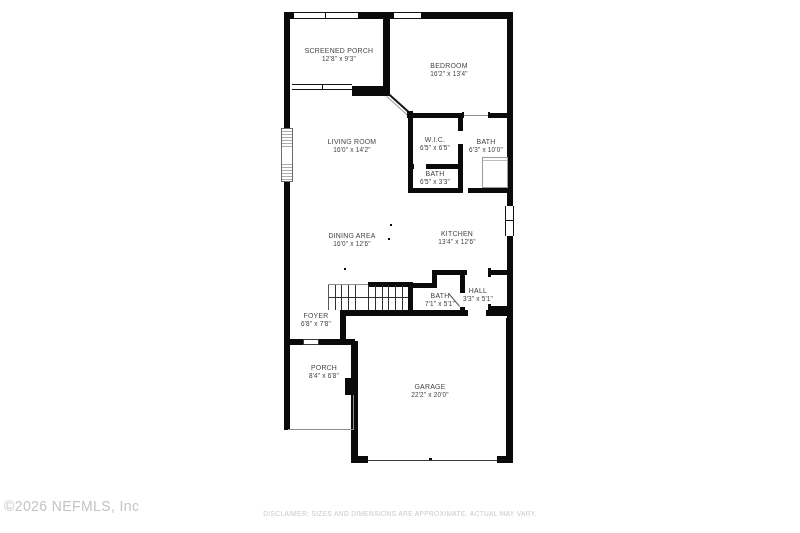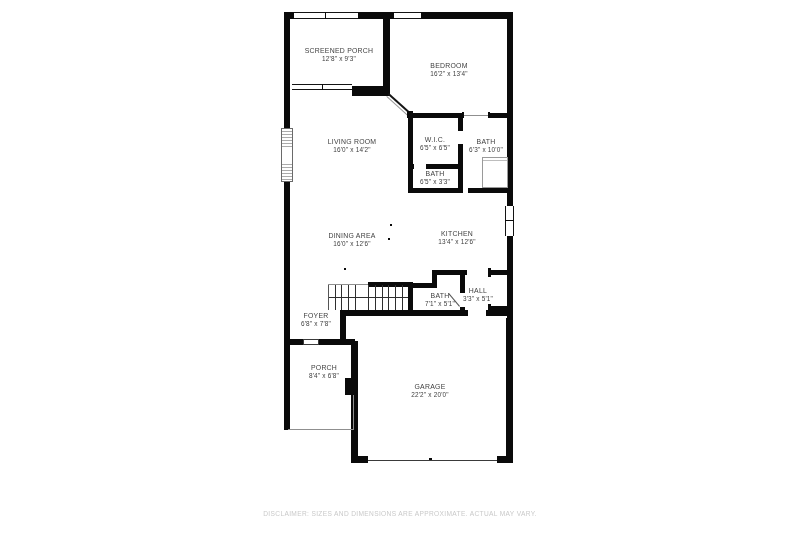--- a/index.html
+++ b/index.html
@@ -170,14 +170,15 @@
     <div class="room" style="left:324px;top:372px;">
       <div class="rn">PORCH</div>
       <div class="rd">8'4" x 6'8"</div>
     </div>
     <div class="room" style="left:430px;top:391px;">
       <div class="rn">GARAGE</div>
       <div class="rd">22'2" x 20'0"</div>
     </div>
   </div>
 
+  <div class="copyright">©2026 NEFMLS, Inc</div>
   <div class="disclaimer">DISCLAIMER: SIZES AND DIMENSIONS ARE APPROXIMATE. ACTUAL MAY VARY.</div>
 </div>
 
 </body></html>

